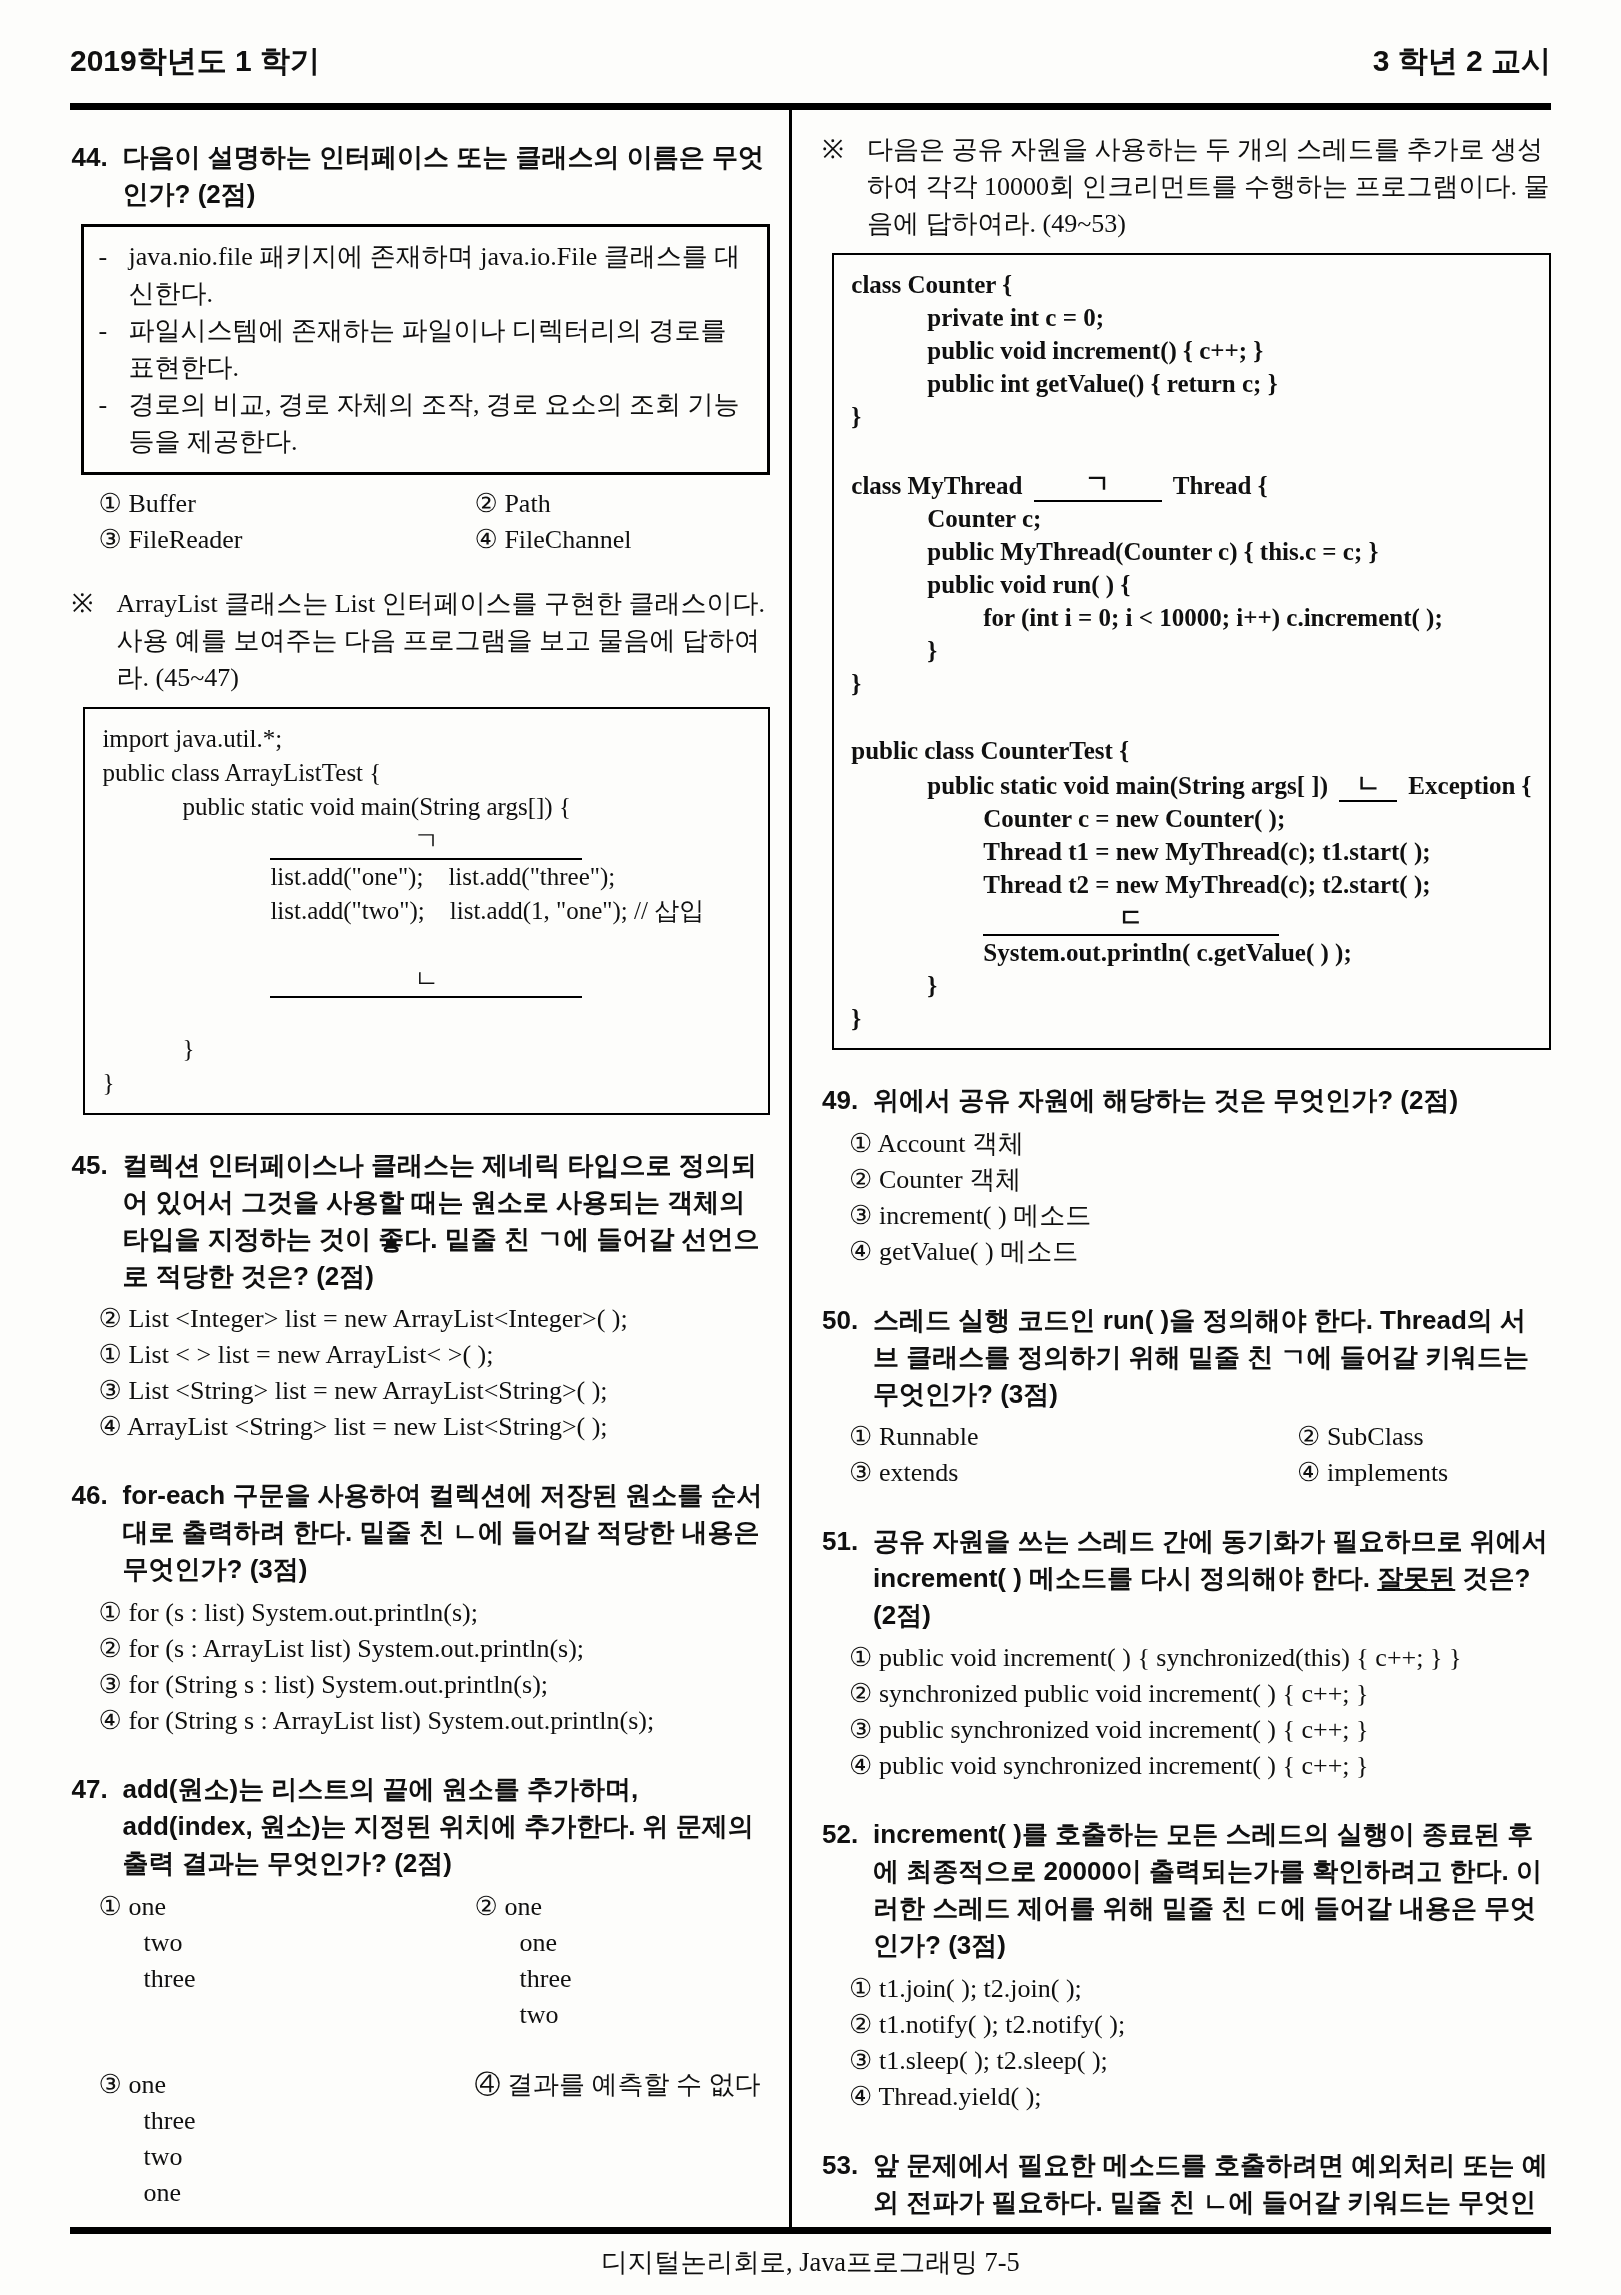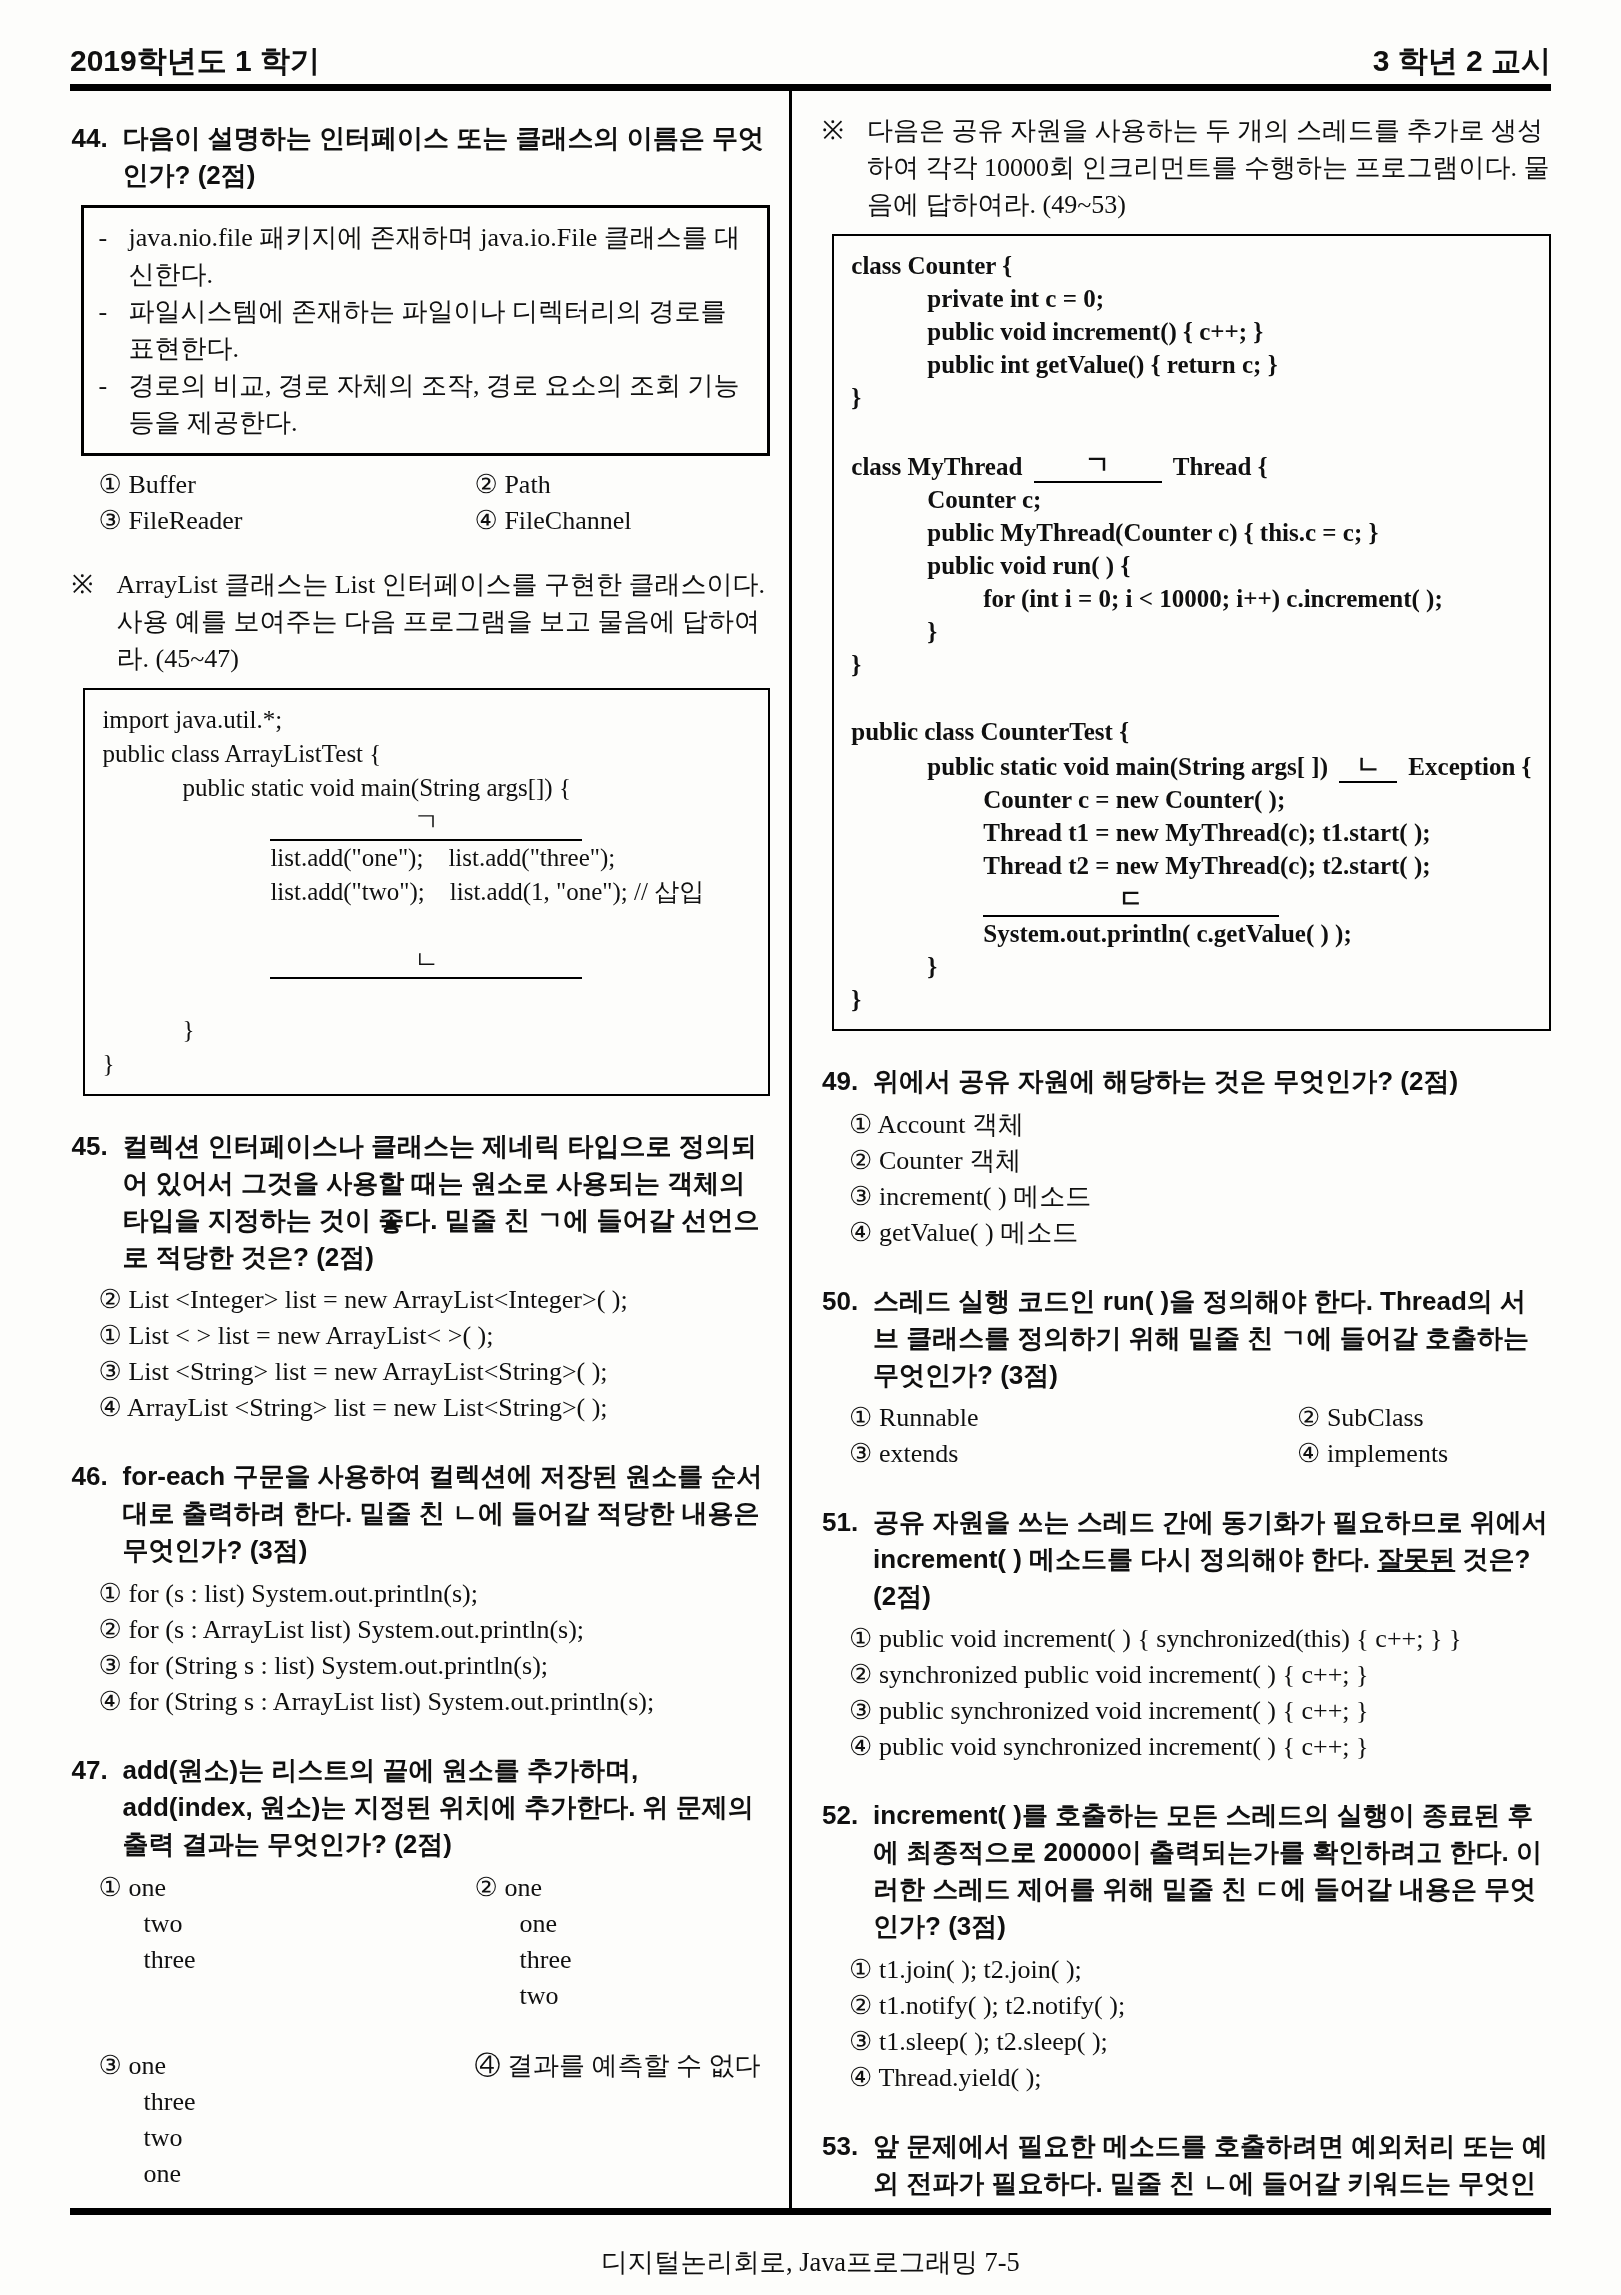--- a/index.html
+++ b/index.html
@@ -2,21 +2,21 @@
 <html style="font-size:13px"><head>
 <meta charset="utf-8">
 <style>
   html,body{margin:0;padding:0;background:#d9d9d9;}
   .page{position:relative;width:1621px;height:2295px;background:#fdfdfb;color:#101010;
         font-family:"Liberation Serif","DejaVu Serif",serif;overflow:hidden;}
   .inner{position:absolute;left:70px;right:70px;top:0;bottom:0;}
 
   
   .hdr{height:82px;display:flex;justify-content:space-between;align-items:flex-end;
-       padding-bottom:2px;font-family:"Liberation Sans","DejaVu Sans",sans-serif;
+       padding-bottom:21px;font-family:"Liberation Sans","DejaVu Sans",sans-serif;
        font-weight:700;font-size:30px;}
 
   
   .main{display:flex;border-top:7.2px solid #000;border-bottom:7.2px solid #000;
         height:2131px;overflow:hidden;box-sizing:border-box;}
   .col{box-sizing:border-box;}
   .col-l{width:748px;padding:21px 19px 0 1.6px;}
   .col-r{flex:1;border-left:3.2px solid #000;padding:21px 0 0 30px;}
 
   
@@ -222,21 +222,21 @@
         </div>
         <div class="opts">
           <div class="opt">① Account 객체</div>
           <div class="opt">② Counter 객체</div>
           <div class="opt">③ increment( ) 메소드</div>
           <div class="opt">④ getValue( ) 메소드</div>
         </div>
 
         <div class="q">
           <span class="qnum">50.</span>
-          <span class="qtext">스레드 실행 코드인 run( )을 정의해야 한다. Thread의 서브 클래스를 정의하기 위해 밑줄 친 ㄱ에 들어갈 호출하는 무엇인가? (3점)</span>
+          <span class="qtext">스레드 실행 코드인 run( )을 정의해야 한다. Thread의 서브 클래스를 정의하기 위해 밑줄 친 ㄱ에 들어갈 키워드는 무엇인가? (3점)</span>
         </div>
         <div class="opts opts-grid g2-50">
           <div class="opt">① Runnable</div>
           <div class="opt">② SubClass</div>
           <div class="opt">③ extends</div>
           <div class="opt">④ implements</div>
         </div>
 
         <div class="q">
           <span class="qnum">51.</span>

